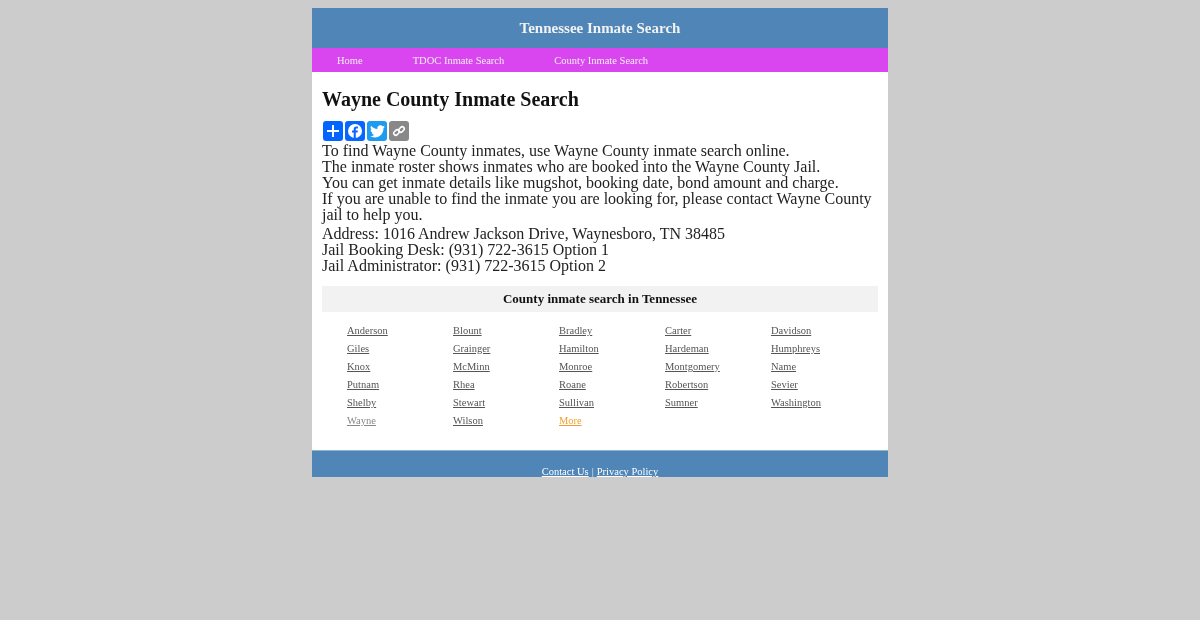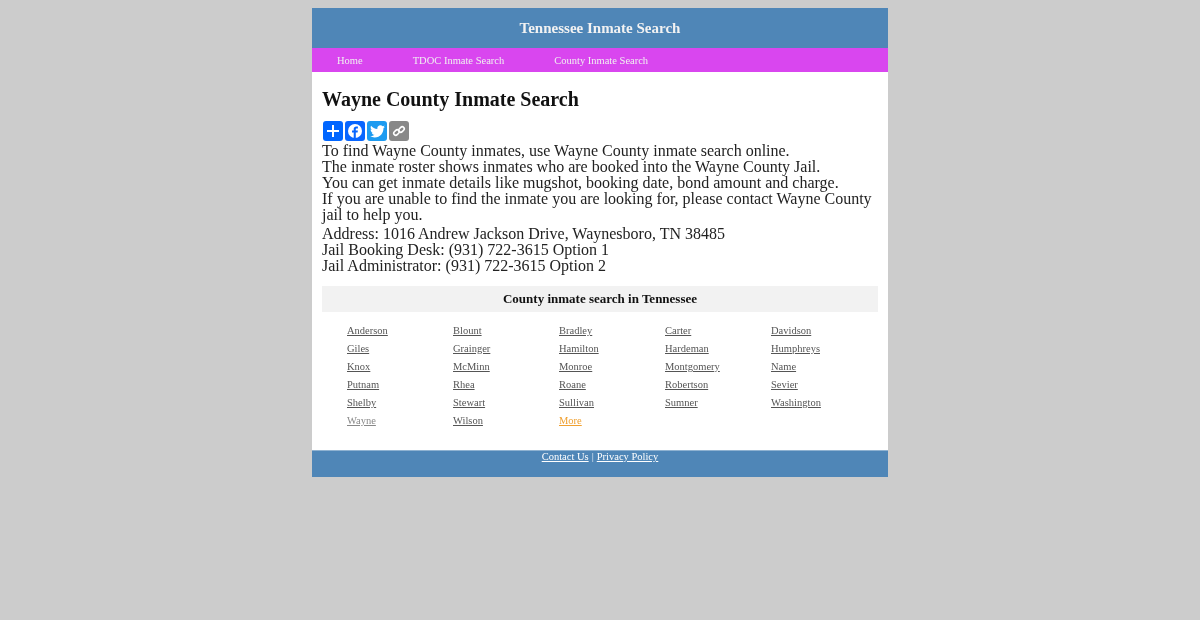--- a/index.html
+++ b/index.html
@@ -58,21 +58,21 @@
       display: grid; grid-template-columns: repeat(5, 106px);
       padding-left: 25px; margin-top: 10px; row-gap: 0;
     }
     .county-grid a {
       font-size: 10.5px; line-height: 18px; color: #555; text-decoration: underline;
     }
     .county-grid a.current { color: #888; }
     .county-grid a.more { color: #f0a030; }
     .footer {
       background: #4f86b7; height: 26px;
-      display: flex; align-items: flex-start; justify-content: center;
+      display: flex; align-items: flex-end; justify-content: center;
       font-size: 10.5px; color: #e8eef5;
       border-top: 1px solid #8fb2d1;
     }
     .footer a { color: #ffffff; text-decoration: underline; }
     .footer .sep { margin: 0 3px; }
   </style>
 </head>
 <body>
 
 <div class="page">

